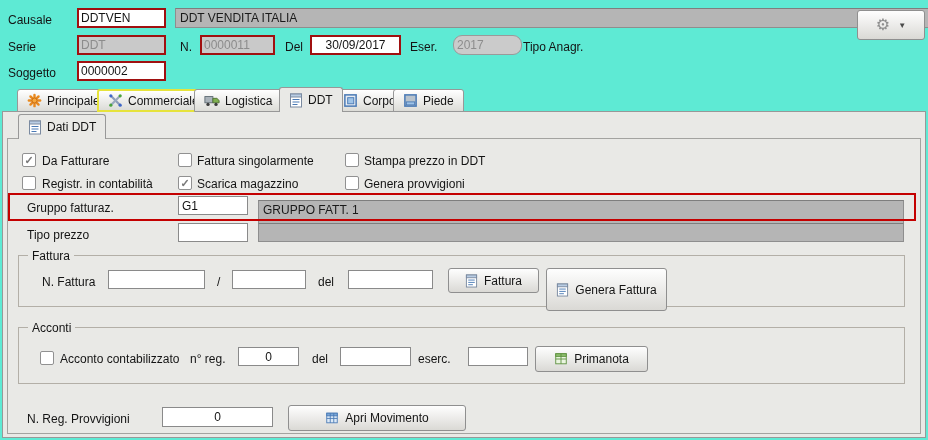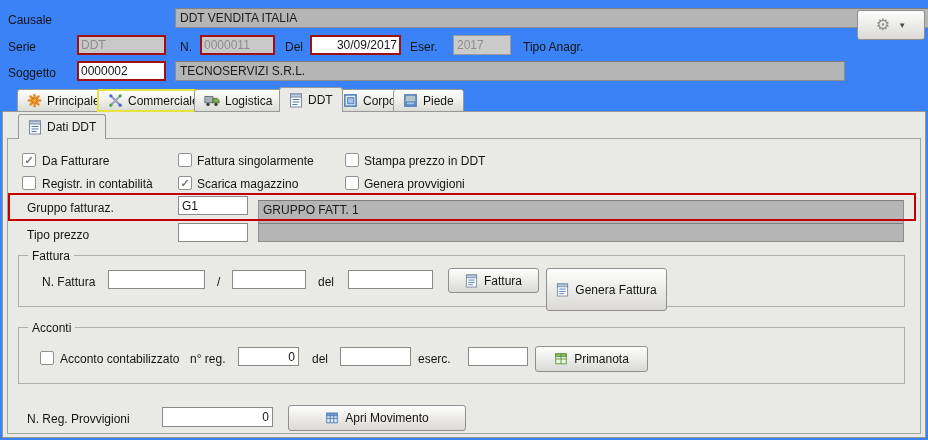--- a/index.html
+++ b/index.html
@@ -1,29 +1,29 @@
 <!DOCTYPE html>
 <html><head>
 <meta charset="utf-8">
 <style>
   html,body{margin:0;padding:0;background:#d0d0cd;}
   .screen{
     position:relative;width:928px;height:440px;overflow:hidden;
-    background:#3b82f6;font-family:"Liberation Sans",sans-serif;font-size:12px;color:#141414;
+    background:#5eead4;font-family:"Liberation Sans",sans-serif;font-size:12px;color:#141414;
   }
   .lbl{position:absolute;white-space:nowrap;z-index:3;}
   .inp{
     position:absolute;box-sizing:border-box;height:20px;z-index:3;
     border:1px solid #8a8a8a;background:#fff;
     font:12px "Liberation Sans",sans-serif;color:#141414;padding:0 3px;outline:none;
   }
   .inp.req{border:2px solid #a01010;padding:0 2px;}
   .inp.dis{background:#c9c9c9;color:#8c8c8c;}
   .inp.dis2{background:#cbcbcb;color:#8d8d8d;border:1px solid #9a9a9a;}
-  .inp.ra{text-align:right;}
+  .inp.ra{text-align:center;}
   .desc{
     position:absolute;box-sizing:border-box;height:20px;z-index:3;
     background:#b5b5b5;border:1px solid #8e8e8e;border-top-color:#7e7e7e;
     line-height:18px;padding:0 4px;color:#1a1a1a;overflow:hidden;white-space:nowrap;
   }
   .dd{
     position:absolute;box-sizing:border-box;height:20px;z-index:3;
     background:#d4d4d1;border:1px solid #a8a8a8;color:#9c9c9c;line-height:18px;padding:0 5px;
   }
   .dd .arrow{
@@ -61,40 +61,40 @@
   .hilite{position:absolute;left:8px;top:193px;width:908px;height:28px;box-sizing:border-box;
     border:2px solid #c40000;z-index:6;pointer-events:none;}
   .icon{display:inline-flex;flex:none;}
 </style>
 </head>
 <body>
 
 <div class="screen">
 
   <span class="lbl" style="left:8px;top:13px">Causale</span>
+  <input class="inp req" style="left: 77px; top: 8px; width: 89px;" value="DDTVEN">
   <div class="desc" style="left:175px;top:8px;width:782px">DDT VENDITA ITALIA</div>
 
   <span class="lbl" style="left:8px;top:40px">Serie</span>
   <input class="inp req dis" style="left: 77px; top: 35px; width: 89px;" value="DDT">
   <span class="lbl" style="left:180px;top:40px">N.</span>
   <input class="inp req dis" style="left: 200px; top: 35px; width: 75px;" value="0000011">
   <span class="lbl" style="left:285px;top:40px">Del</span>
   <input class="inp req ra" style="left: 310px; top: 35px; width: 91px;" value="30/09/2017">
   <span class="lbl" style="left:410px;top:40px">Eser.</span>
-  <input class="inp dis2" style="left: 453px; top: 35px; width: 58px;" value="2017">
+  <input class="inp dis2" style="left: 453px; top: 35px; width: 69px; border-radius: 9px;" value="2017">
   <span class="lbl" style="left:523px;top:40px">Tipo Anagr.</span>
 
   <button class="btn gearbtn">
     <span class="gear">⚙</span>
     <span class="caret">▼</span>
   </button>
 
   <span class="lbl" style="left:8px;top:66px">Soggetto</span>
   <input class="inp req" style="left: 77px; top: 61px; width: 89px;" value="0000002">
-  <div class="desc" style="left:175px;top:61px;width:670px">TECNOSERVIZI S.R.L.</div>
 
   <div class="panel"></div>
   <div class="subpanel"></div>
 
   <div class="tab" style="left:17px">
     <span class="icon">
         <svg width="15" height="15" viewBox="0 0 16 16">
           <g stroke="#e8891e" stroke-width="2.6" stroke-linecap="round">
             <line x1="8" y1="2" x2="8" y2="14"></line>
             <line x1="2" y1="8" x2="14" y2="8"></line>

